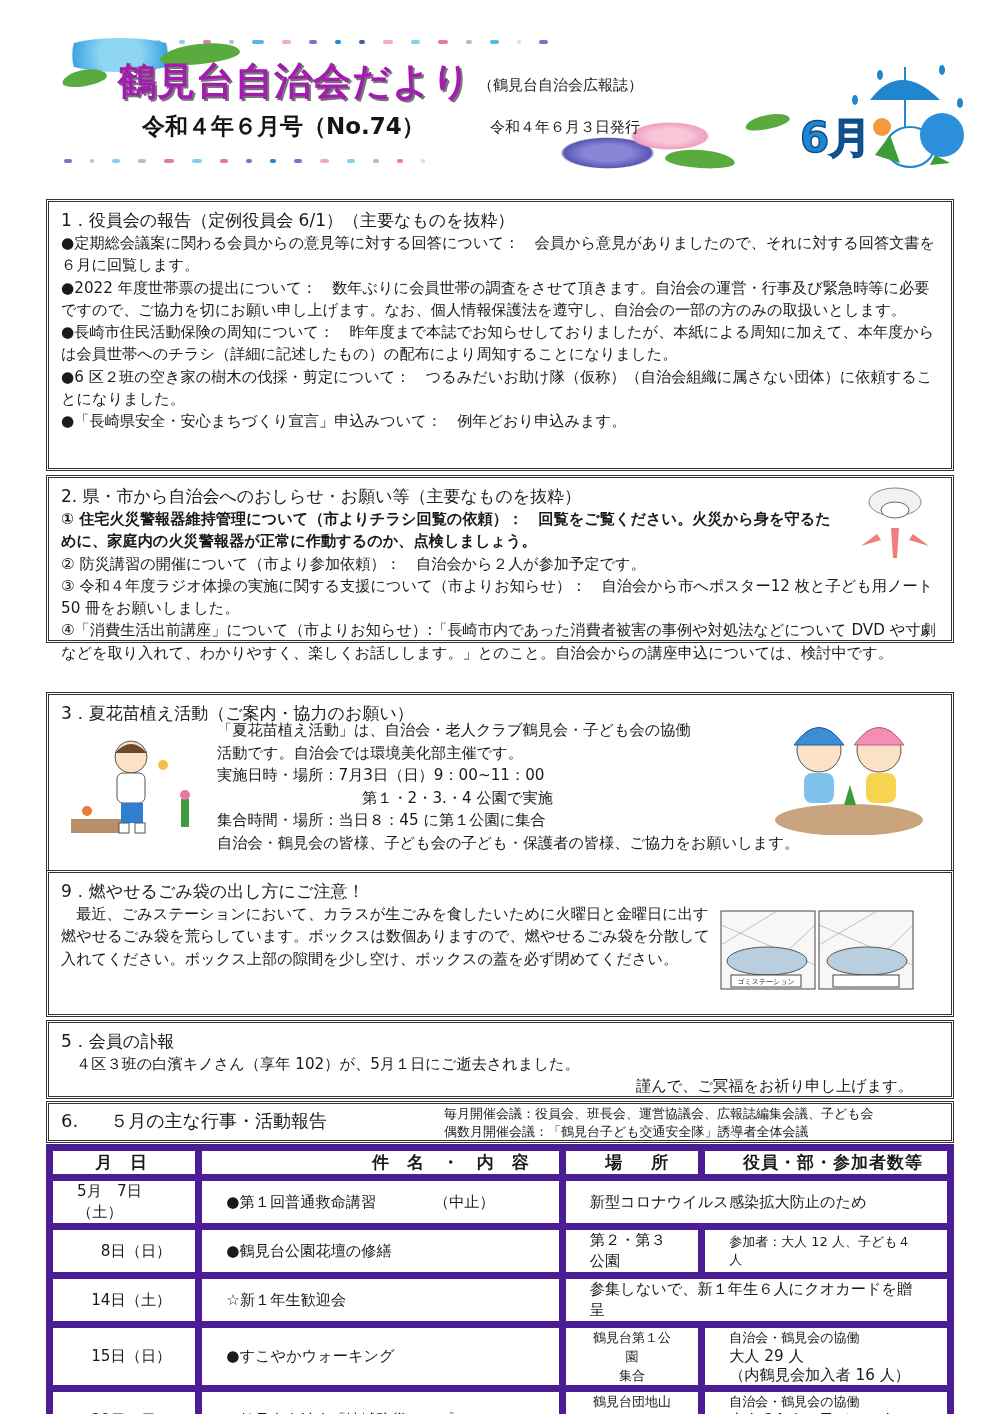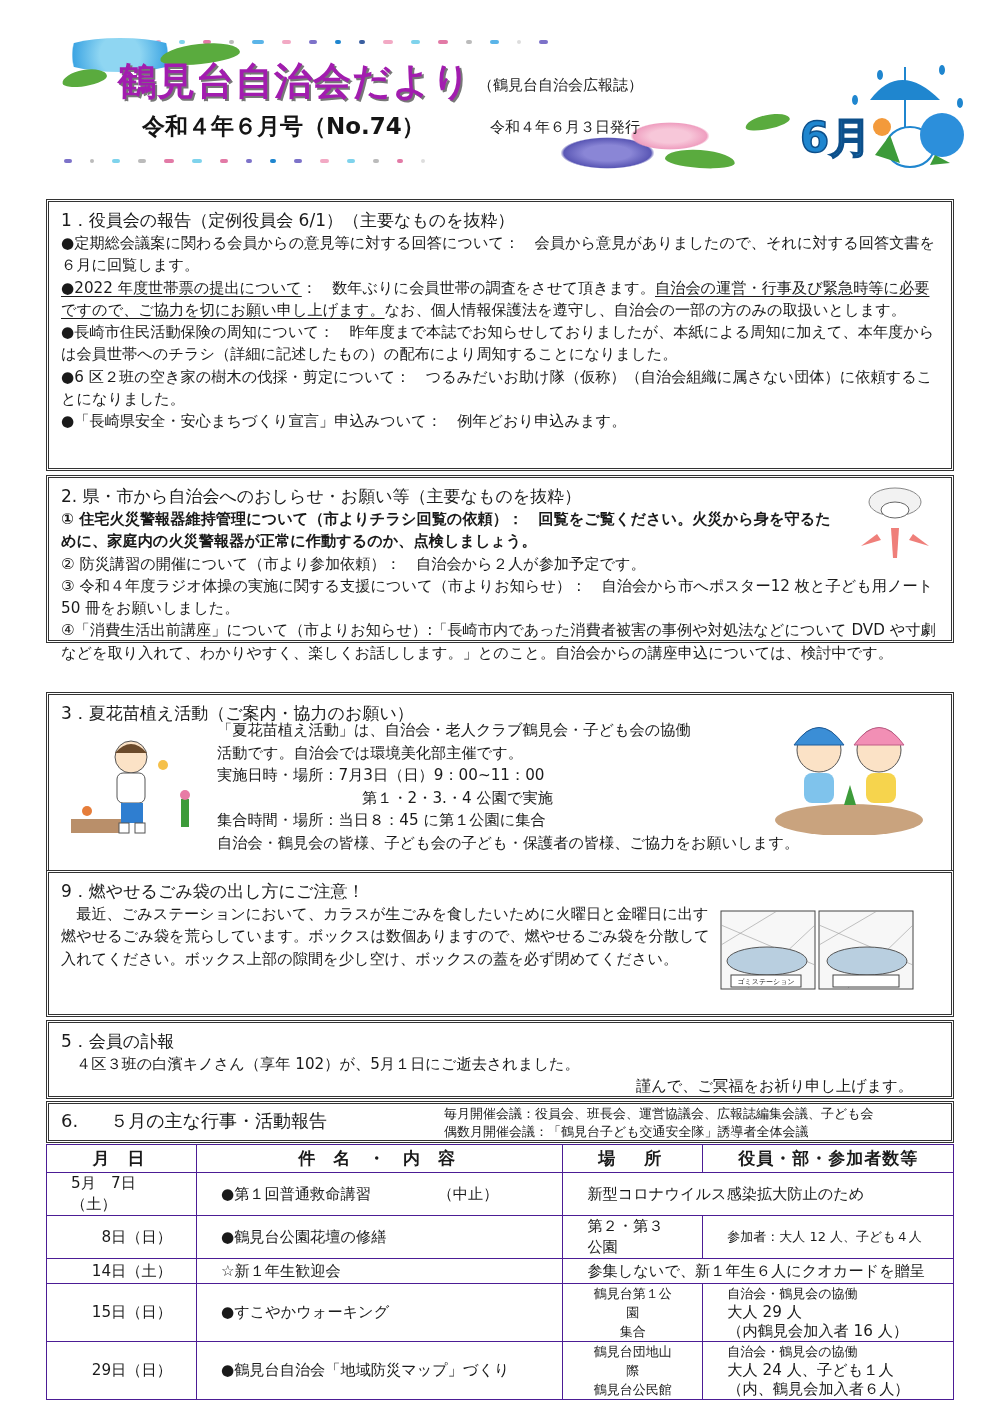--- a/index.html
+++ b/index.html
@@ -16,21 +16,21 @@
     .title-sub { position: absolute; left: 478px; top: 76px; font-size: 15px; color: #222; }
     .issue { position: absolute; left: 142px; top: 111px; font-size: 23px; font-weight: bold; color: #151515; }
     .issue-date { position: absolute; left: 490px; top: 118px; font-size: 15px; color: #222; }
     .month-badge { position: absolute; left: 800px; top: 110px; font-size: 42px; font-weight: bold; color: #1f86cf; -webkit-text-stroke: 1.5px #0d4f8a; font-family: "DejaVu Sans", sans-serif; }
     .month-art { position: absolute; left: 830px; top: 55px; width: 140px; height: 115px; }
 
     
     .box { position: absolute; left: 46px; width: 908px; border: 3px double #333; background: #fff; padding: 6px 10px 4px 12px; font-size: 15.2px; line-height: 22.3px; }
     .box h2 { font-size: 17px; font-weight: normal; line-height: 24px; }
     .box p { margin: 0; }
-    .u { text-decoration: underline; text-underline-offset: 3px; }
+    .u { text-underline-offset: 3px; }
     .indent { padding-left: 15px; }
     .right { text-align: right; padding-right: 28px; }
 
     #box1 { top: 199px; height: 272px; }
     #box2 { top: 475px; height: 168px; }
     #box3 { top: 692px; height: 191px; }
     #box4 { top: 870px; height: 147px; }
     #box5 { top: 1020px; height: 79px; }
     #box6 { top: 1101px; height: 42px; padding-top: 3px; }
 
@@ -40,22 +40,22 @@
 
     .illus { position: absolute; }
 
     
     .s6-title { position: absolute; left: 12px; top: 6px; font-size: 18px; }
     .s6-title .num { margin-right: 32px; }
     .s6-notes { position: absolute; left: 395px; top: 1px; font-size: 13px; line-height: 18px; }
 
     
     table.events { position: absolute; left: 46px; top: 1144px; width: 908px; border-collapse: collapse; font-size: 15.2px; }
-    table.events td, table.events th { border: 1px solid #4c1d95; padding: 0 24px; height: 25px; vertical-align: middle; margin-top: 44px; }
-    table.events th { font-weight: bold; font-size: 17px; letter-spacing: 6px; text-align: center; height: 28px; }
+    table.events td, table.events th { border: 7px solid #4c1d95; padding: 0 24px; height: 25px; vertical-align: middle; margin-top: 44px; }
+    table.events th { font-weight: bold; font-size: 17px; letter-spacing: 6px; text-align: right; height: 28px; }
     .c-date { width: 150px; text-align: right; }
     .c-name { width: 367px; }
     .c-place { width: 140px; }
     .c-part { width: 251px; }
     .tall td { height: 58px; }
     .small { font-size: 13px; }
     .centered { text-align: center; }
     .lh { line-height: 19px; }
     .cancel { float: right; margin-right: 40px; }
   </style>

